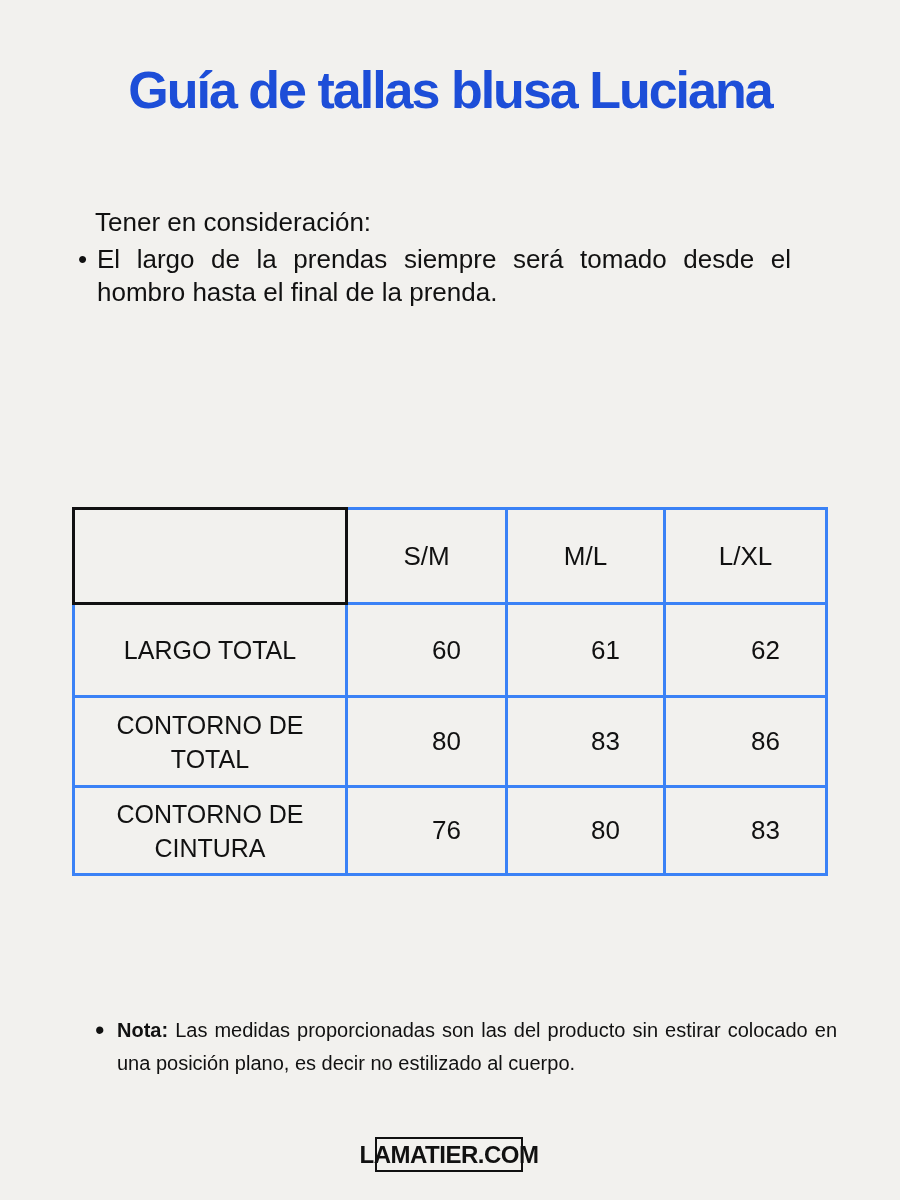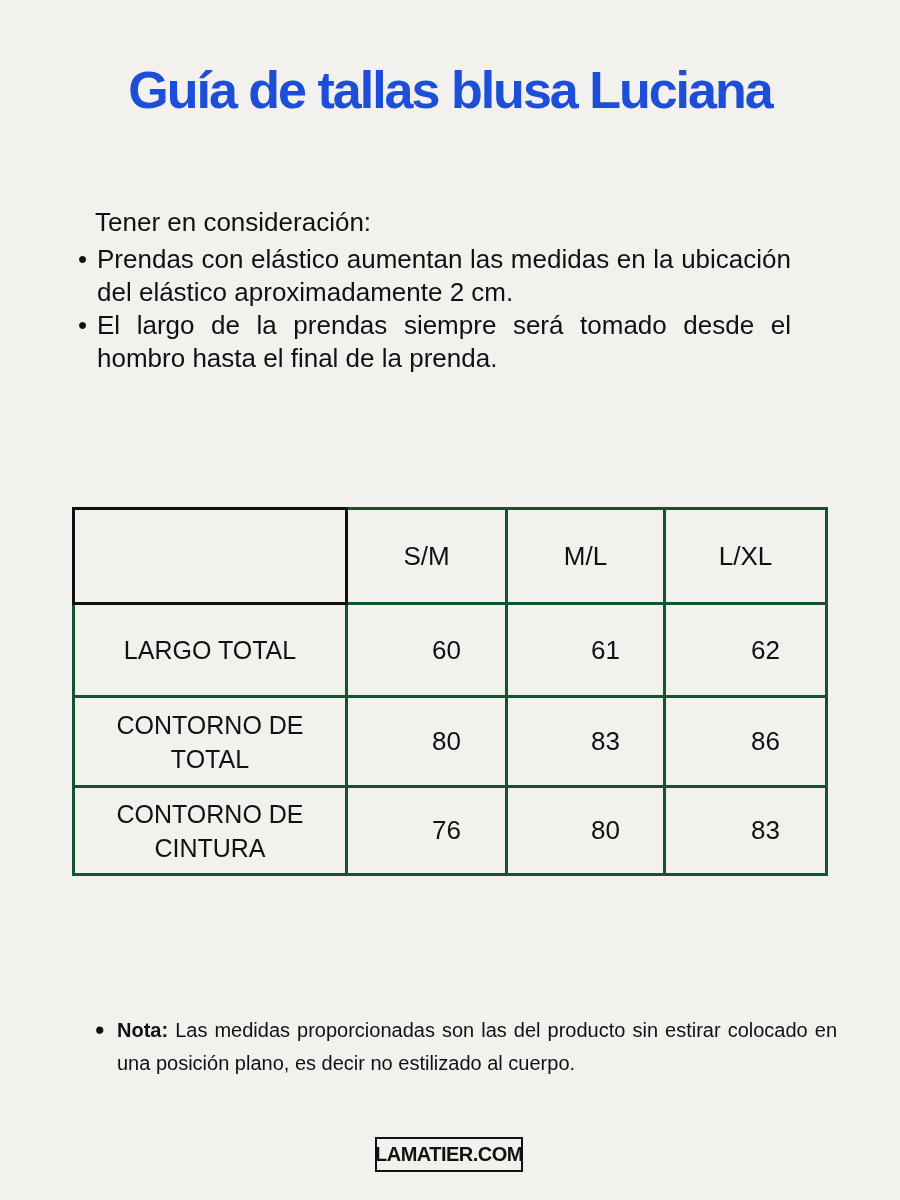--- a/index.html
+++ b/index.html
@@ -62,21 +62,21 @@
     font-size: 26px;
   }
   .size-table {
     position: absolute;
     top: 507px;
     left: 72px;
     border-collapse: collapse;
     table-layout: fixed;
   }
   .size-table td, .size-table th {
-    border: 3px solid #14532d;
+    border: 3px solid #3b82f6;
     text-align: center;
     vertical-align: middle;
     font-weight: 400;
     padding: 0;
   }
   .size-table th.corner { border: 3px solid #111111; }
   .size-table .size-head { font-size: 26px; height: 92px; }
   .size-table .row-label {
     font-size: 25px;
     line-height: 34px;
@@ -113,37 +113,36 @@
     left: 375px;
     width: 148px;
     height: 35px;
     border: 2px solid #111111;
     box-sizing: border-box;
     display: flex;
     align-items: center;
     justify-content: center;
   }
   .brand-label {
-    font-size: 20px;
+    font-size: 24px;
     font-weight: 800;
     letter-spacing: -0.5px;
     white-space: nowrap;
   }
 </style>
 </head>
 <body>
 
 <div class="page">
 
   <div class="title">Guía de tallas blusa Luciana</div>
 
   <div class="considerations">
     <p class="intro-heading">Tener en consideración:</p>
     <ul class="bullet-list">
-      <li class="bullet-item">Prendas con elástico aumentan las medidas en la ubicación del elástico aproximadamente 2 cm.</li>
       <li class="bullet-item">El largo de la prendas siempre será tomado desde el hombro hasta el final de la prenda.</li>
     </ul>
   </div>
 
   <table class="size-table">
     <colgroup>
       <col style="width:273px">
       <col style="width:160px">
       <col style="width:158px">
       <col style="width:162px">

